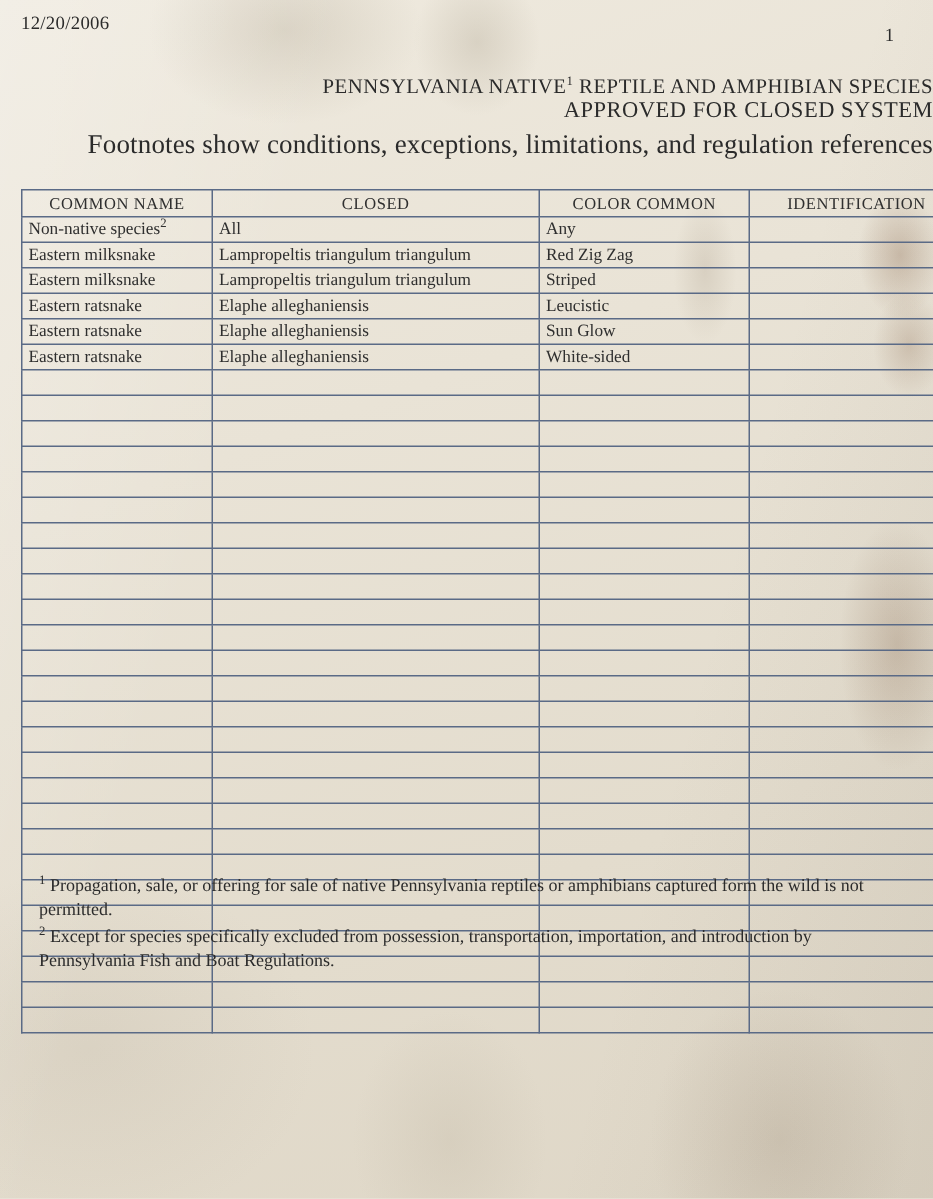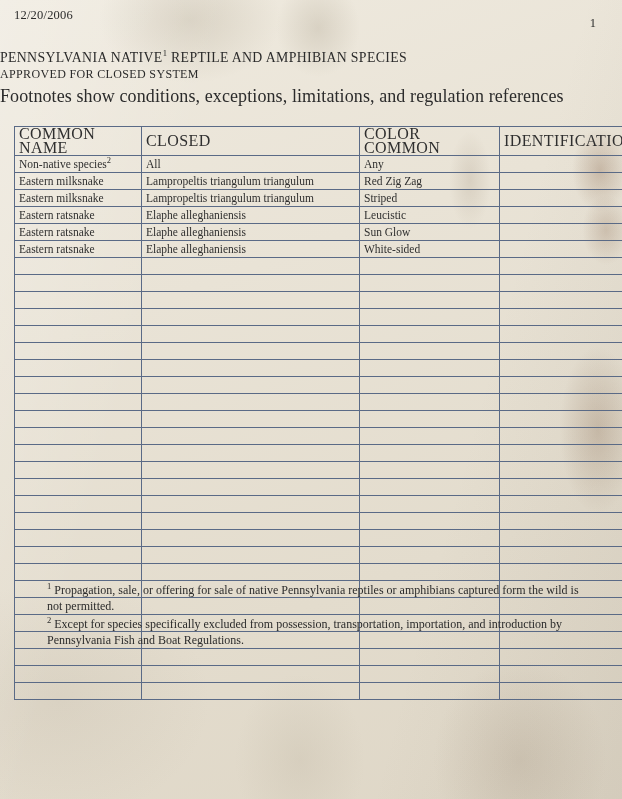--- a/index.html
+++ b/index.html
@@ -53,24 +53,24 @@
     position: absolute;
     right: 26px;
     top: 16px;
     font-size: 12.5px;
   }
   .title-block {
     position: absolute;
     left: 0;
     right: 0;
     top: 50px;
-    text-align: left;
+    text-align: right;
   }
   .title-line {
-    font-size: 12px;
+    font-size: 15px;
     letter-spacing: 0.35px;
     line-height: 16px;
   }
   .title-line.l1 { font-size: 13.8px; }
   .subtitle {
     font-size: 18px;
     margin-top: 4px;
     letter-spacing: 0.1px;
   }
   sup {
@@ -91,41 +91,41 @@
     height: 16px;
     padding: 0 4px;
     font-size: 11.5px;
     font-weight: normal;
     text-align: left;
     vertical-align: middle;
     line-height: 14px;
     color: #2f2f2f;
   }
   table.grid thead th {
-    font-size: 16px;
+    text-align: center;
+    font-size: 11px;
     letter-spacing: 0.4px;
     height: 17px;
   }
   .c1 { width: 118px; }
   .c2 { width: 209px; }
   .c3 { width: 131px; }
   .c4 { width: 134px; }
   .sp-italic { }
   .empty td { height: 16.6px; }
   .footnotes {
     position: absolute;
     left: 26px;
     top: 583px;
     width: 570px;
     font-size: 12px;
     line-height: 15.5px;
   }
   .fn {
     margin-bottom: 3px;
-    margin-left: 21px;
   }
   .fn .marker {
     font-size: 8.5px;
     vertical-align: super;
     line-height: 0;
   }
 </style>
 </head>
 <body>
 

